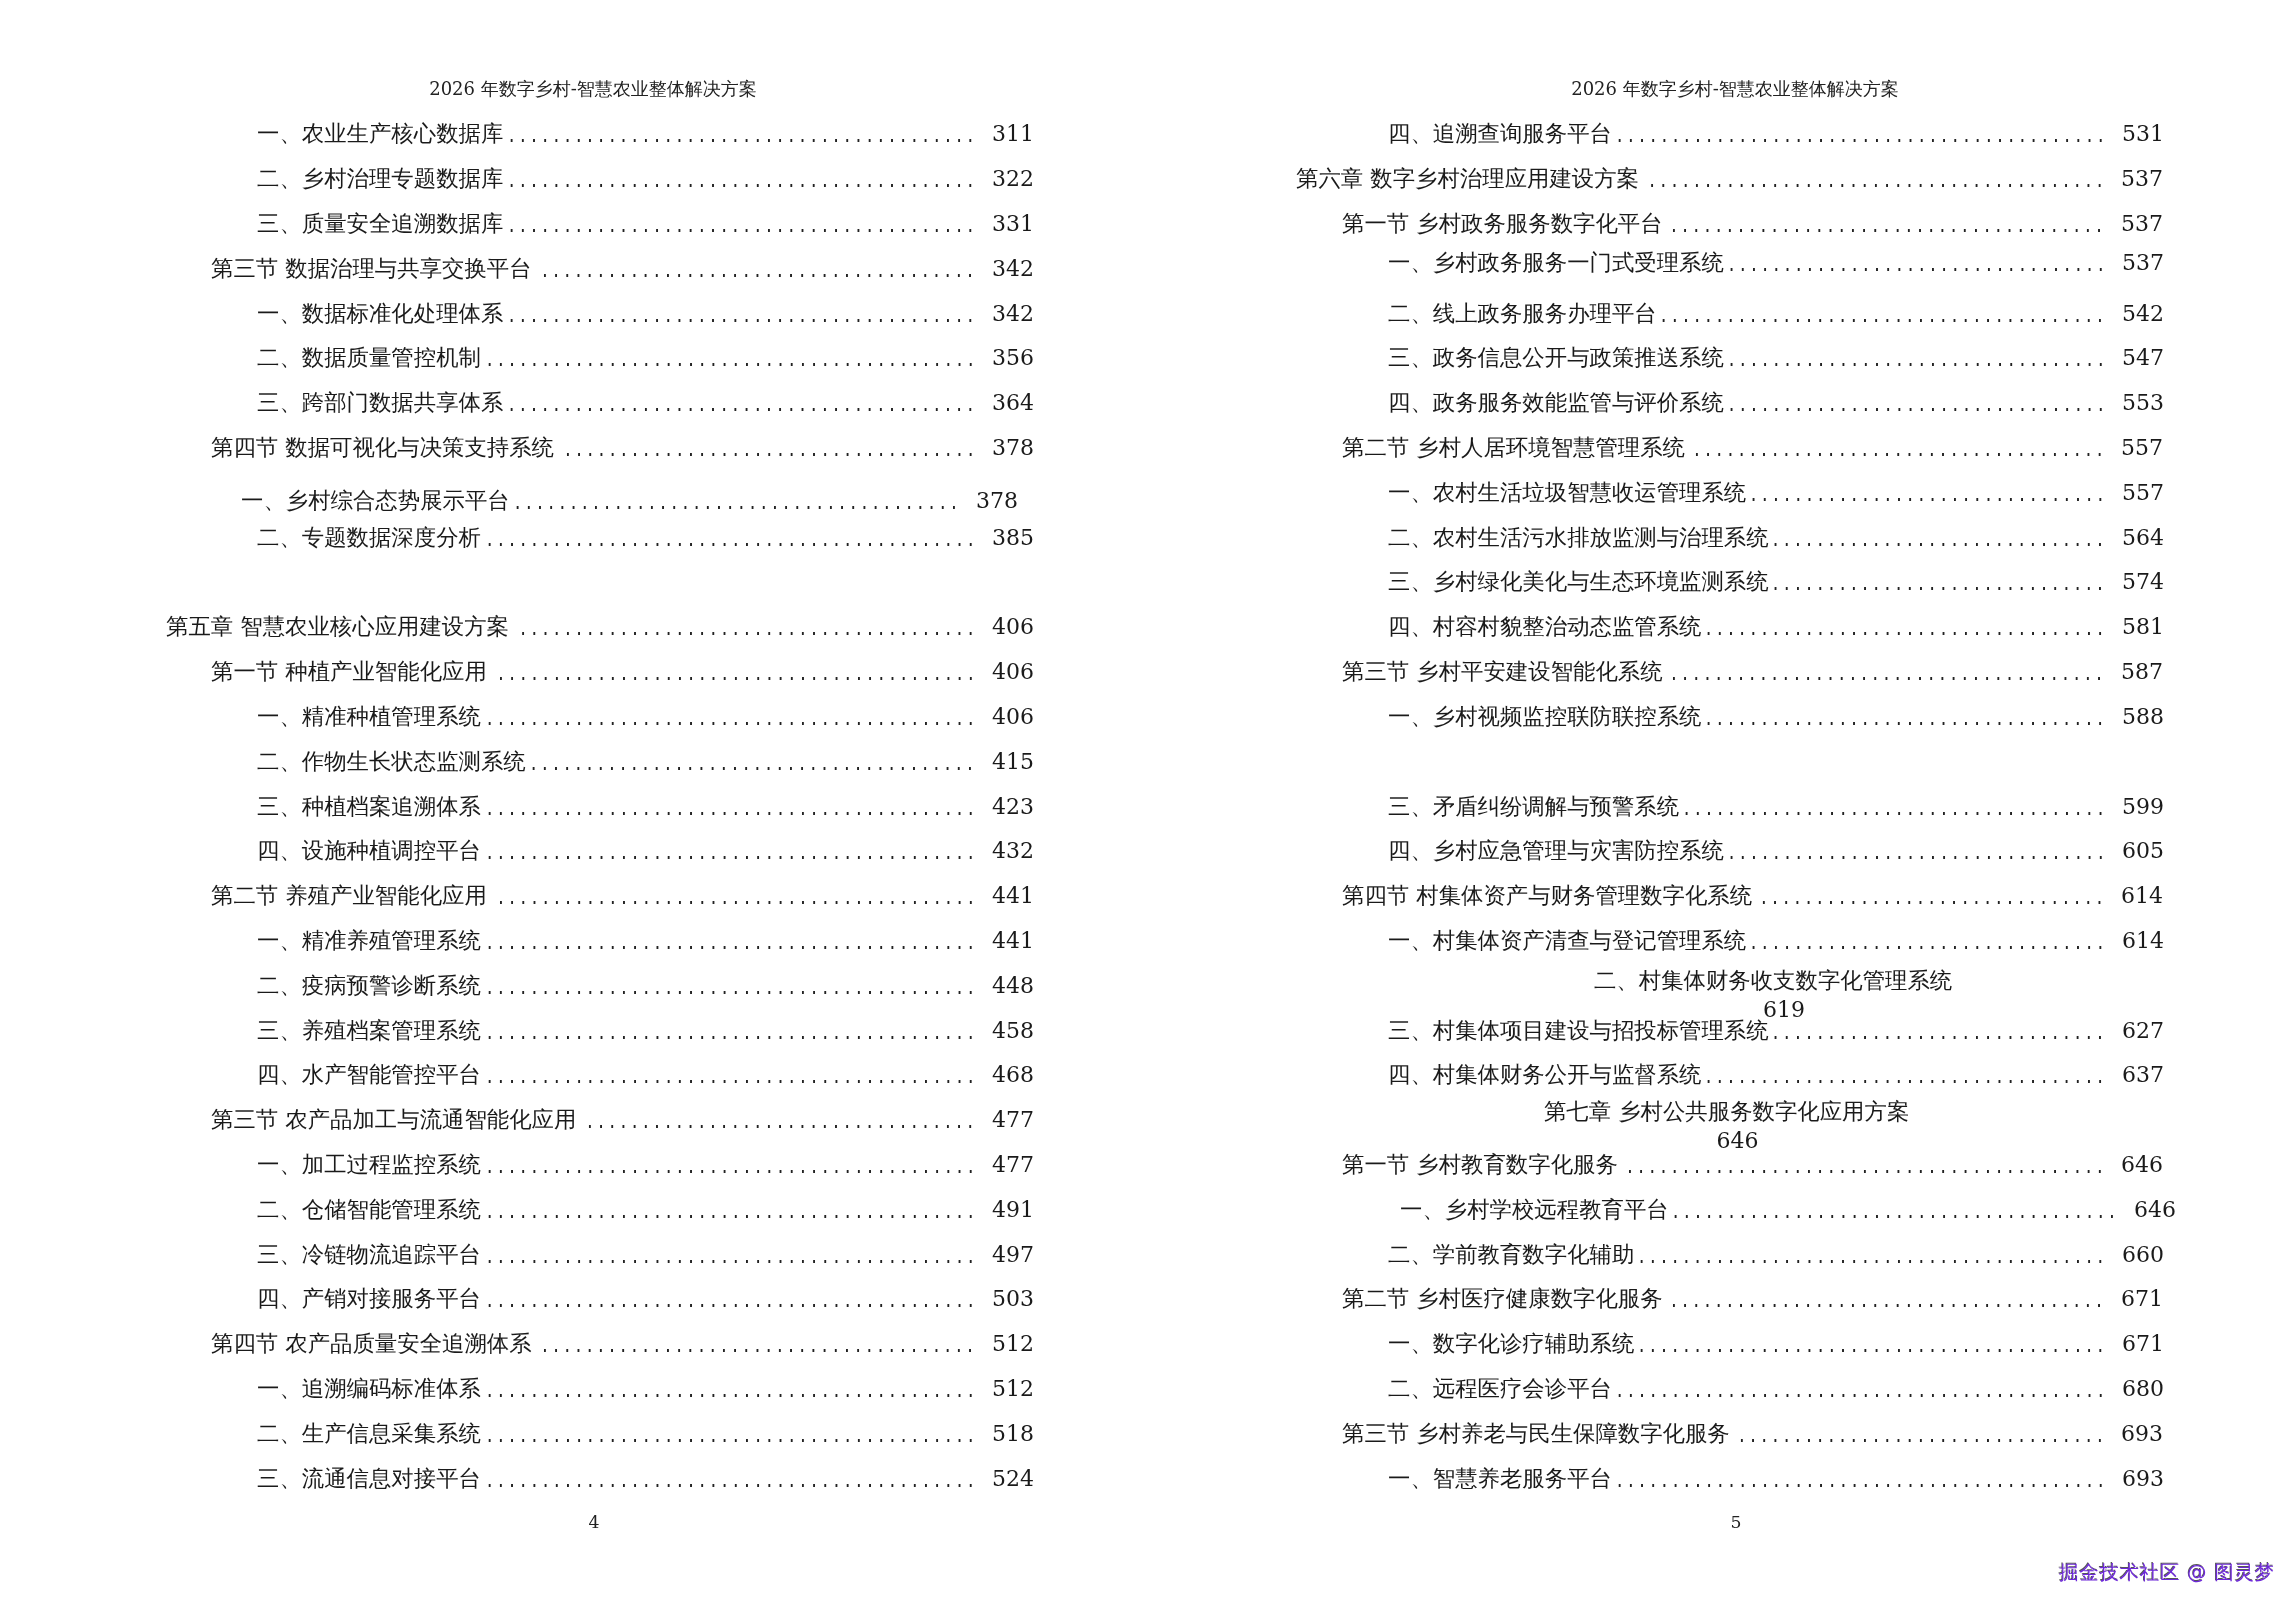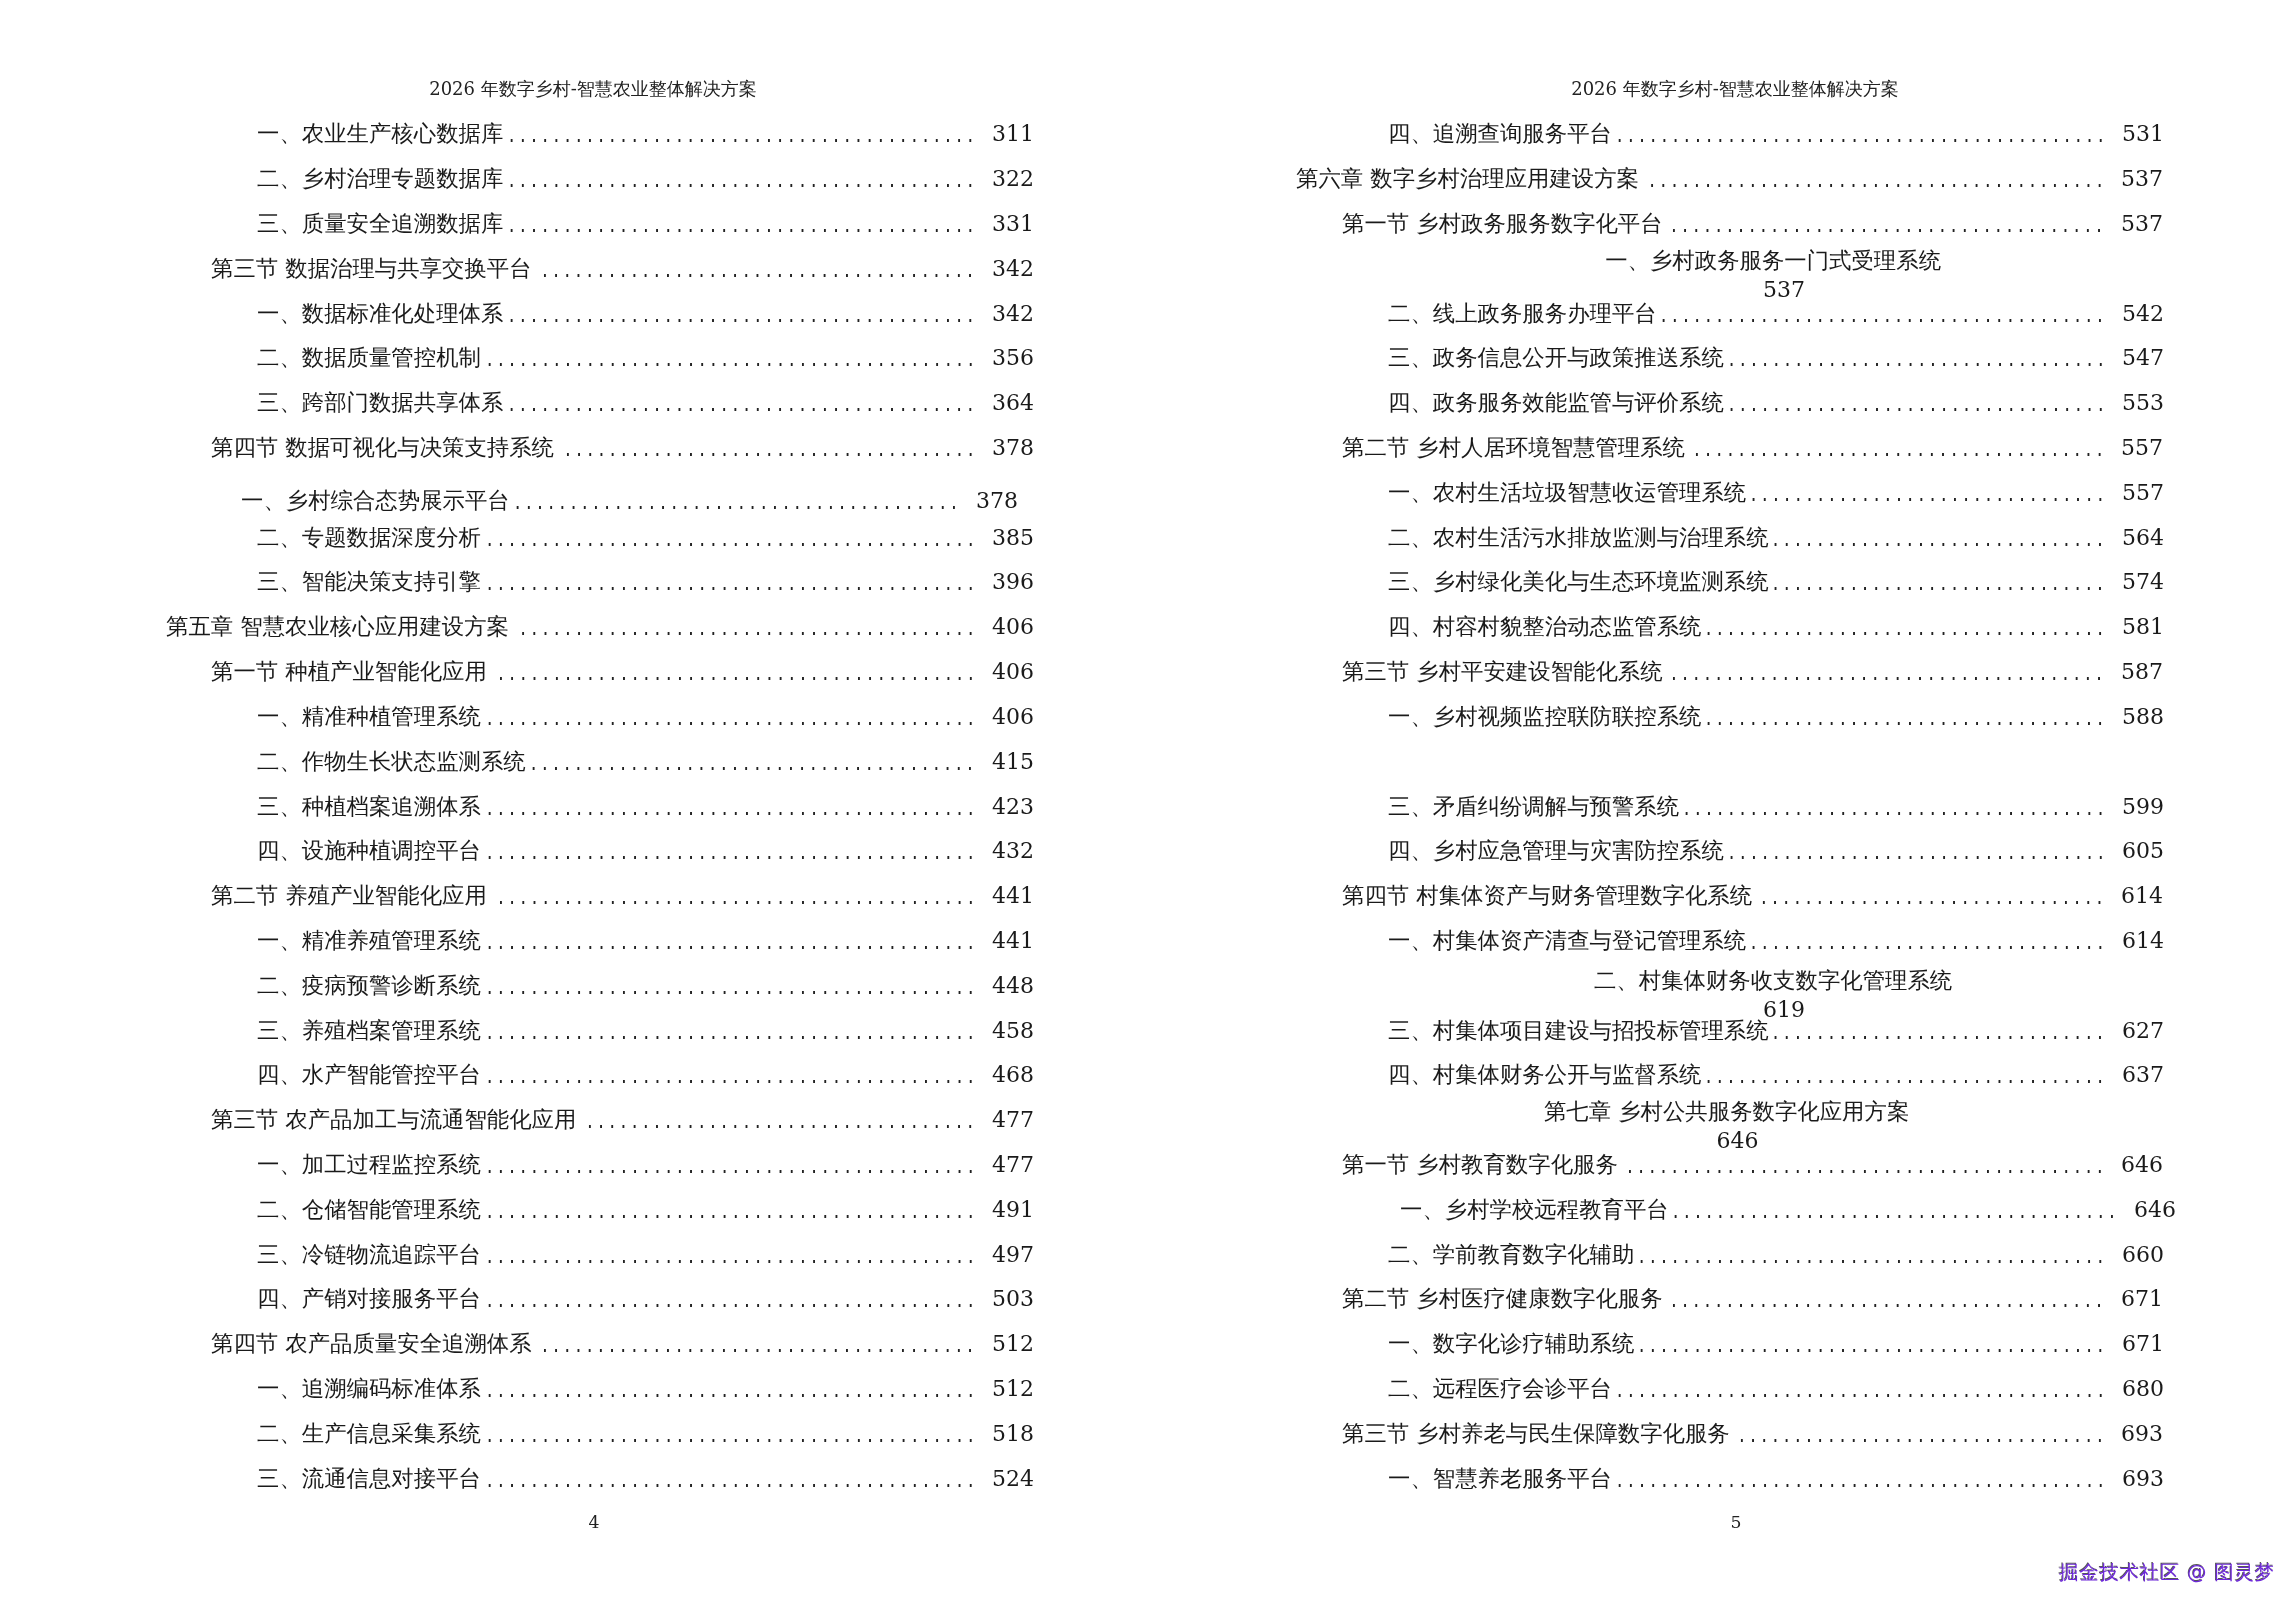--- a/index.html
+++ b/index.html
@@ -150,25 +150,20 @@
       <div class="toc-line toc-item" style="top: 470px; left: 241px; width: 777px; align-items: flex-end;">
         <span class="toc-title">一、乡村综合态势展示平台</span>
         <span class="toc-leader"></span>
         <span class="toc-page">378</span>
       </div>
       <div class="toc-line toc-item" style="top: 515px; left: 257px; width: 777px;">
         <span class="toc-title">二、专题数据深度分析</span>
         <span class="toc-leader"></span>
         <span class="toc-page">385</span>
       </div>
-      <div class="toc-line toc-item" style="top: 559px; left: 257px; width: 777px;">
-        <span class="toc-title">三、智能决策支持引擎</span>
-        <span class="toc-leader"></span>
-        <span class="toc-page">396</span>
-      </div>
       <div class="toc-line toc-chapter" style="top: 604px; left: 166px; width: 868px;">
         <span class="toc-title">第五章 智慧农业核心应用建设方案</span>
         <span class="toc-leader"></span>
         <span class="toc-page">406</span>
       </div>
       <div class="toc-line toc-section" style="top: 649px; left: 211px; width: 823px;">
         <span class="toc-title">第一节 种植产业智能化应用</span>
         <span class="toc-leader"></span>
         <span class="toc-page">406</span>
       </div>
@@ -277,21 +272,21 @@
       <div class="toc-line toc-chapter" style="top: 156px; left: 154px; width: 867px;">
         <span class="toc-title">第六章 数字乡村治理应用建设方案</span>
         <span class="toc-leader"></span>
         <span class="toc-page">537</span>
       </div>
       <div class="toc-line toc-section" style="top: 201px; left: 200px; width: 821px;">
         <span class="toc-title">第一节 乡村政务服务数字化平台</span>
         <span class="toc-leader"></span>
         <span class="toc-page">537</span>
       </div>
-      <div class="toc-line toc-item" style="top: 246px; left: 246px; width: 776px; flex-direction: column;">
+      <div class="toc-line toc-item" style="top: 240px; left: 246px; width: 776px;">
         <span class="toc-title">一、乡村政务服务一门式受理系统</span>
         <span class="toc-leader"></span>
         <span class="toc-page">537</span>
       </div>
       <div class="toc-line toc-item" style="top: 291px; left: 246px; width: 776px;">
         <span class="toc-title">二、线上政务服务办理平台</span>
         <span class="toc-leader"></span>
         <span class="toc-page">542</span>
       </div>
       <div class="toc-line toc-item" style="top: 335px; left: 246px; width: 776px;">

